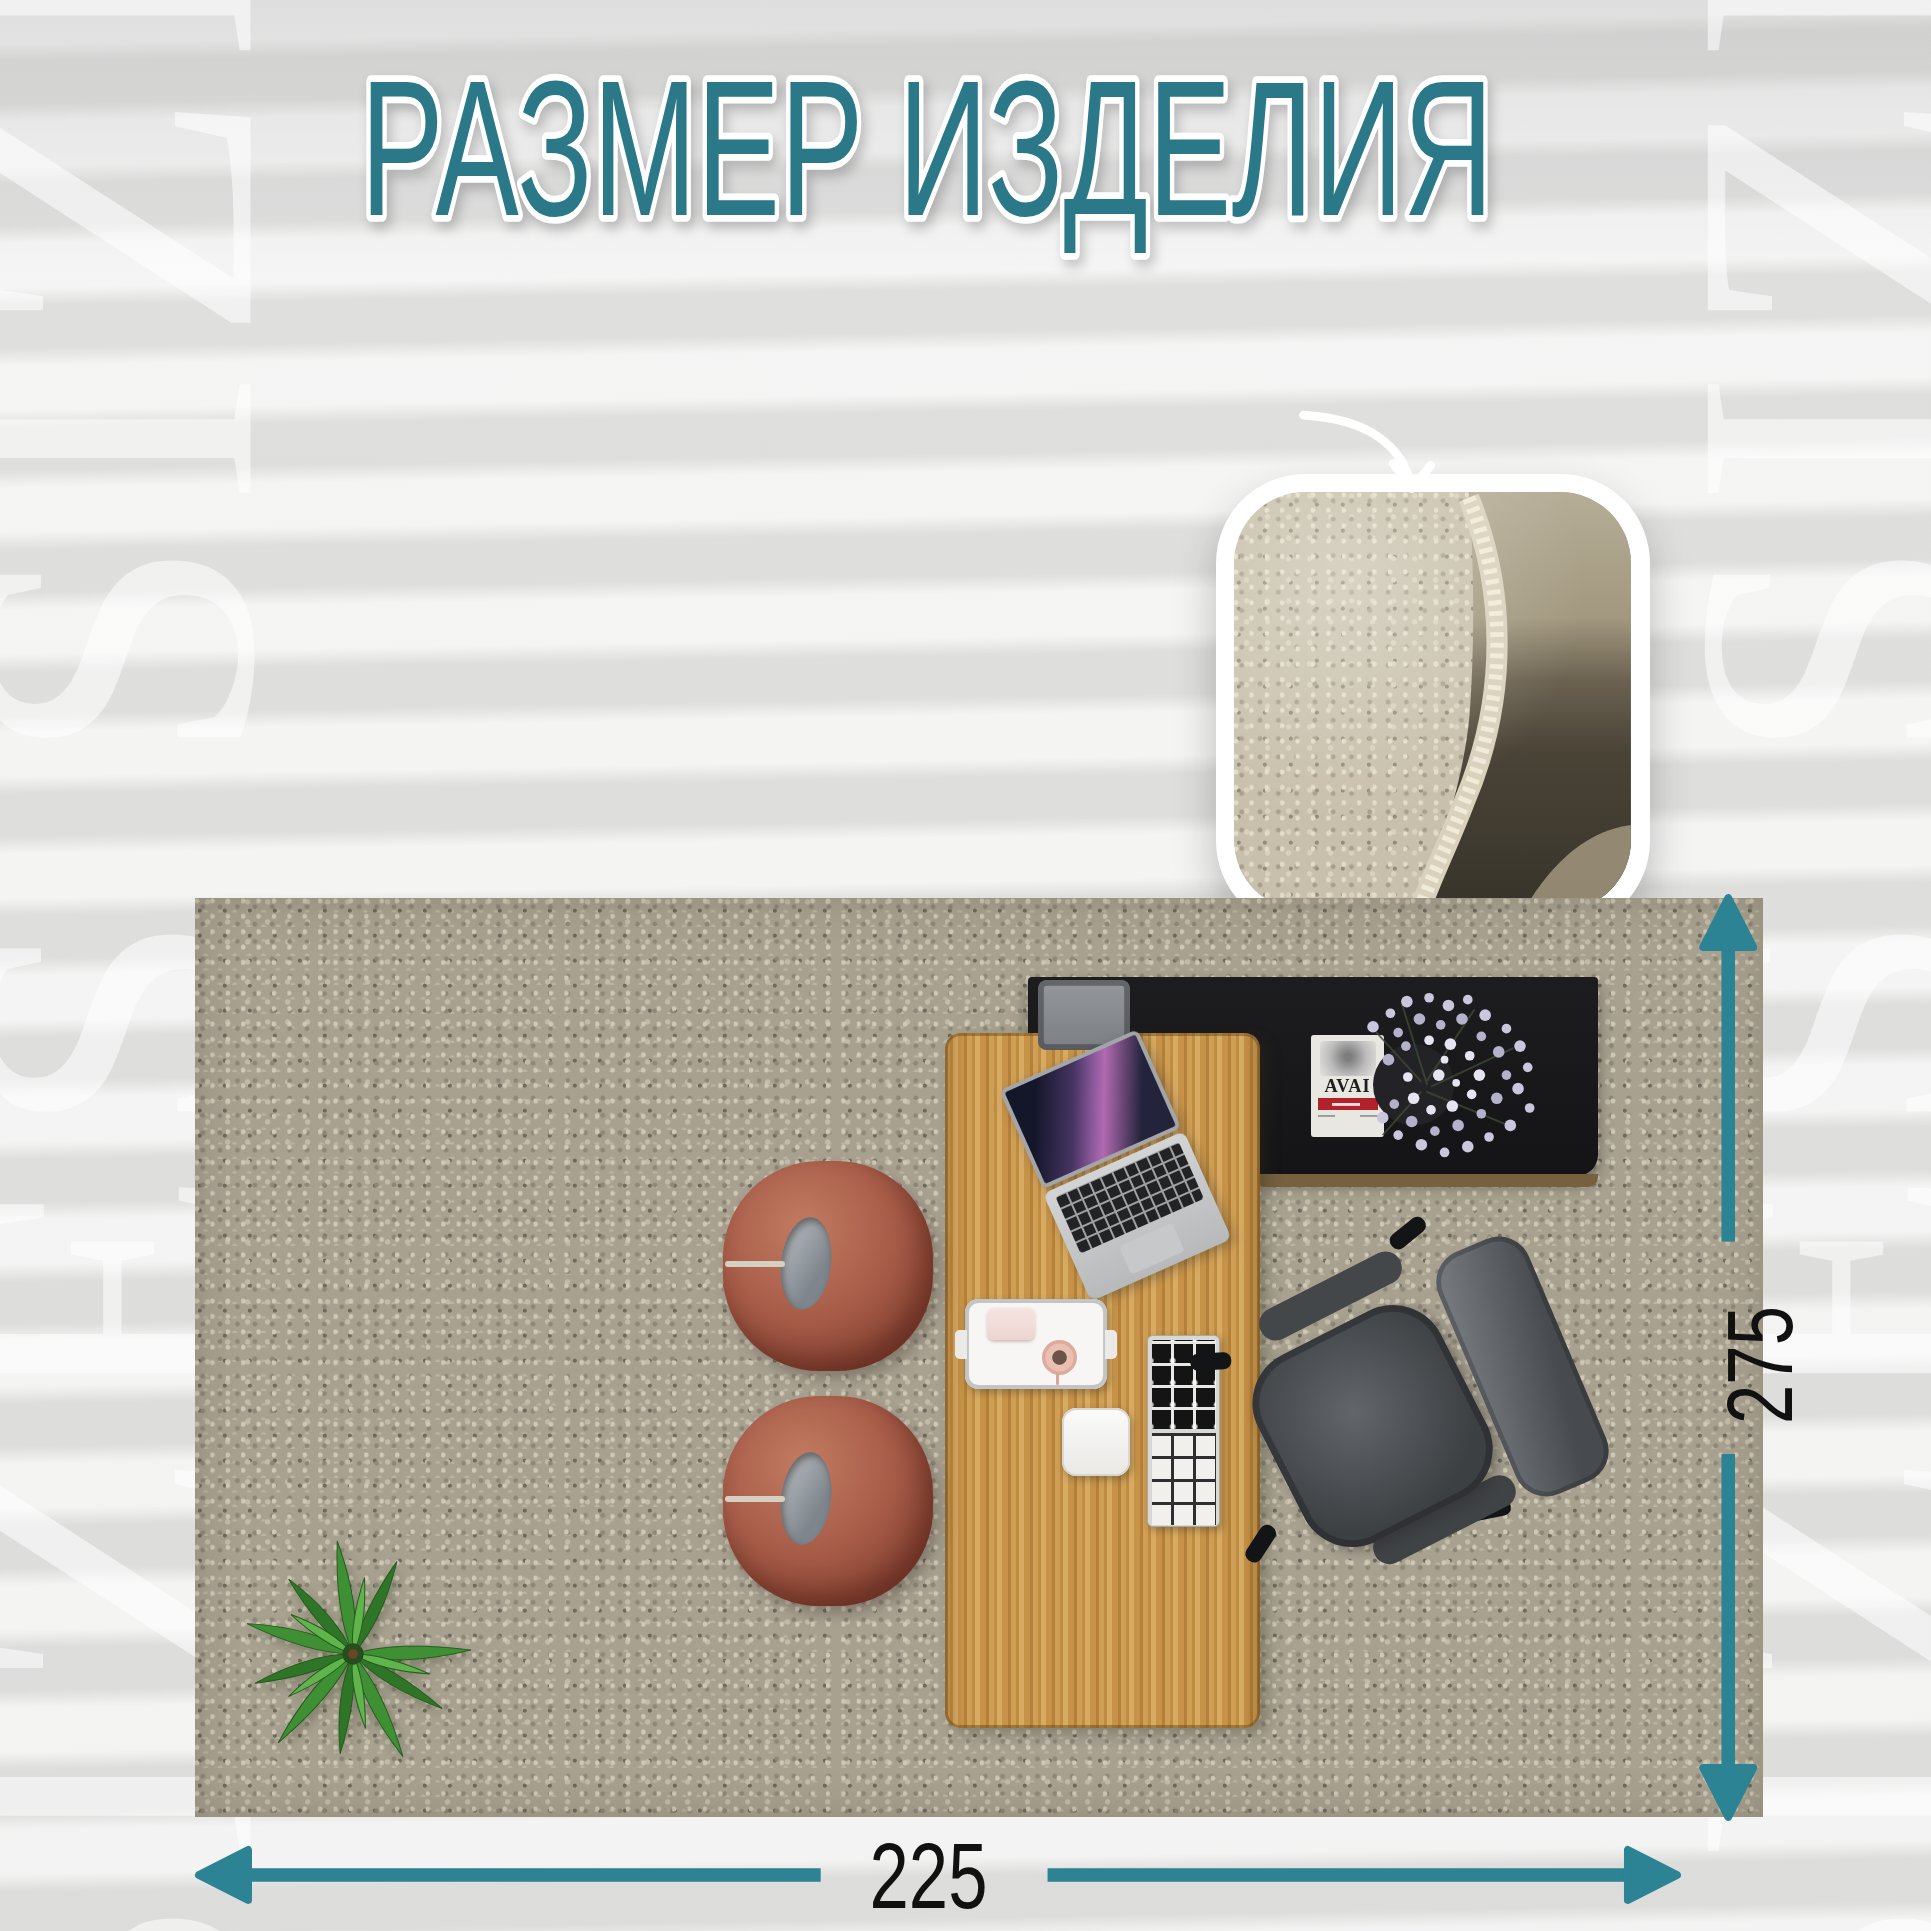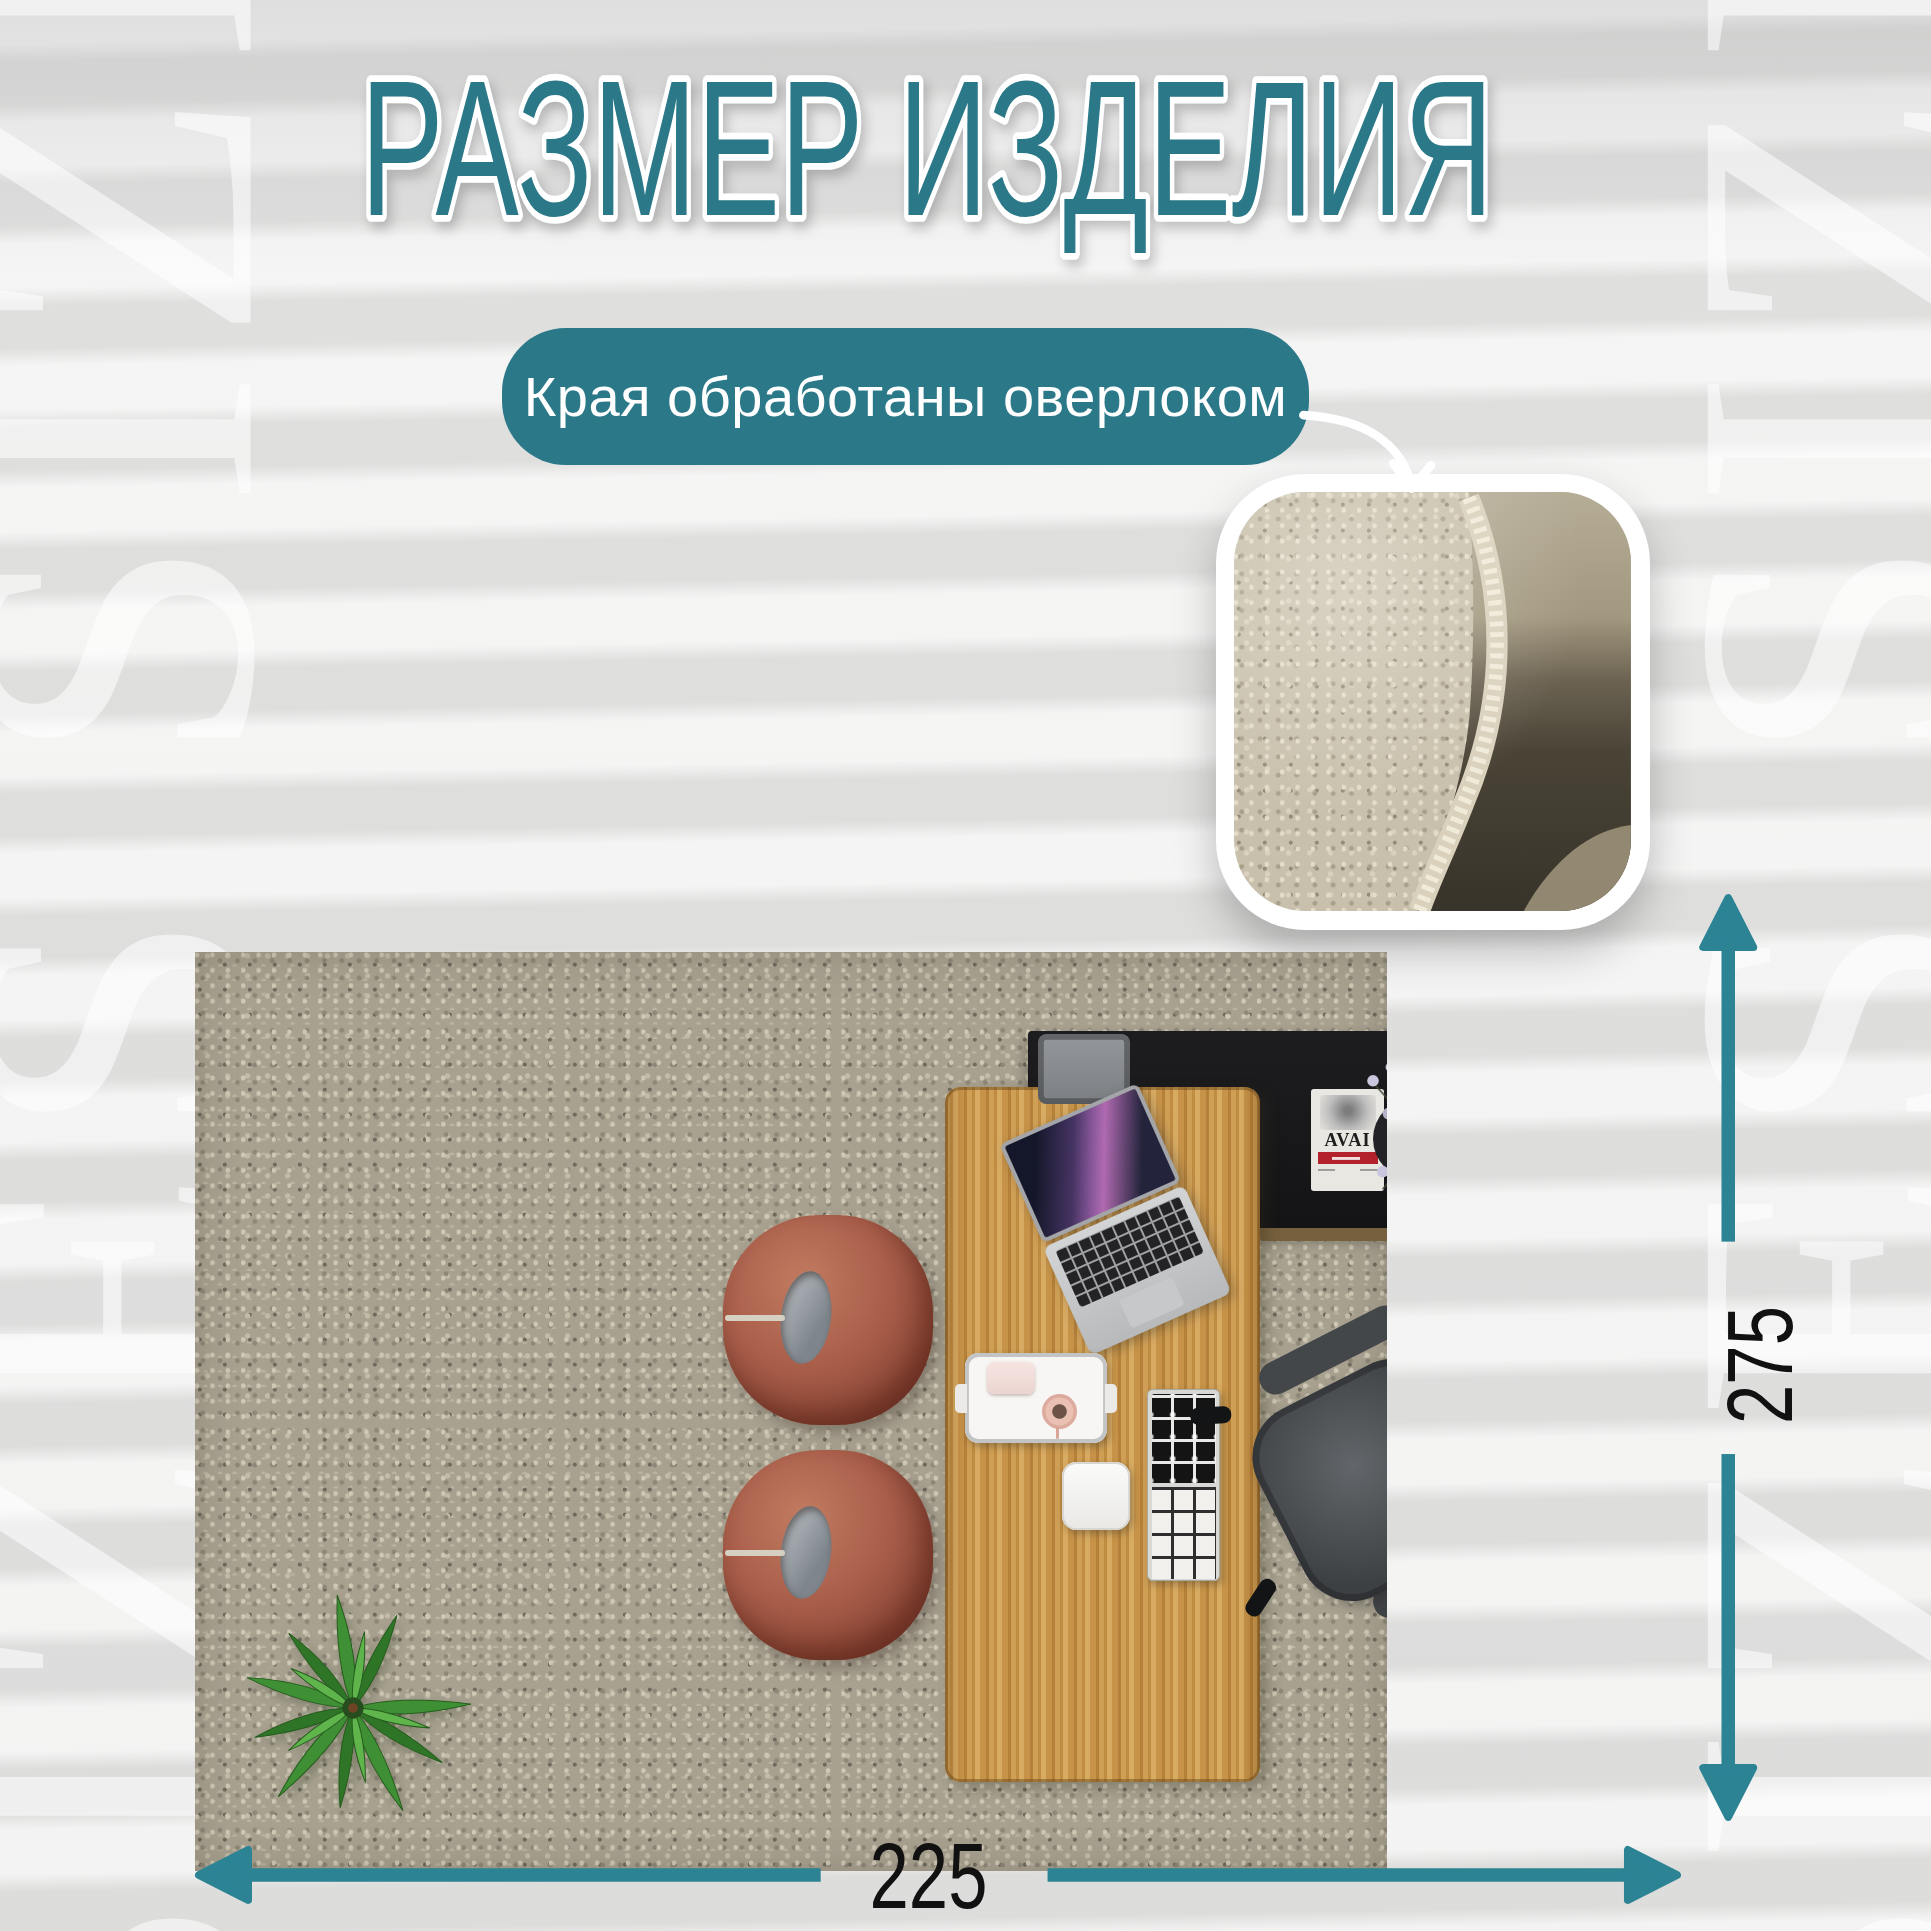--- a/index.html
+++ b/index.html
@@ -37,21 +37,21 @@
       radial-gradient(circle at 1.9px 2.9px,#e3dcc9 0 2.1px,transparent 2.9px),
       radial-gradient(circle at 7.7px 8.7px,#a89f8a 0 1.9px,transparent 2.9px),
       radial-gradient(circle at 12.6px 3.9px,#d9d1bd 0 2.3px,transparent 3.1px),
       radial-gradient(circle at 4.8px 12.6px,#948b77 0 1.6px,transparent 2.4px);
     background-size:15.4px 15.4px,18.3px 18.3px,21px 21px,26px 26px;}
   #inset-inner svg{left:0;top:0;}
   #inset-sheen{left:0;top:0;width:100%;height:100%;
     background:radial-gradient(circle at 28% 22%, rgba(255,255,250,.30), transparent 55%);}
 
   
-  #carpet{left:195px;top:952px;width:1192px;height:919px;overflow:hidden;
+  #carpet{left:195px;top:898px;width:1568px;height:919px;overflow:hidden;
     background-color:#a8a190;
     background-image:
       radial-gradient(circle at 1.9px 2.9px,#cfc8b5 0 2.1px,transparent 2.9px),
       radial-gradient(circle at 7.7px 8.7px,#8d8777 0 1.9px,transparent 2.9px),
       radial-gradient(circle at 12.6px 3.9px,#c2bba8 0 2.3px,transparent 3.1px),
       radial-gradient(circle at 4.8px 12.6px,#6e6a5e 0 1.6px,transparent 2.4px),
       radial-gradient(circle at 10.6px 14.5px,#bbb4a1 0 2.1px,transparent 2.9px);
     background-size:15.4px 15.4px,17.4px 17.4px,20px 20px,25px 25px,14.5px 14.5px;
     box-shadow:inset 0 0 44px rgba(60,55,40,.22);}
 
@@ -157,23 +157,20 @@
     </div>
   <div class="wm" id="wm-right">
       <span>SIZES</span>
       <span>SIZES</span>
     </div>
 
   <svg id="title-svg" viewBox="0 0 2000 280">
     <text x="960" y="223" text-anchor="middle" font-family="Liberation Sans, sans-serif" font-size="200" textLength="1175" lengthAdjust="spacingAndGlyphs" paint-order="stroke" stroke="#ffffff" stroke-width="14" stroke-linejoin="round" style="fill:var(--accent,#2a7888)">РАЗМЕР ИЗДЕЛИЯ</text>
   </svg>
 
-  <div id="badge">
-    <span>Края обработаны оверлоком</span>
-  </div>
 
   <div id="inset">
     <div id="inset-inner">
       <svg width="397" height="419" viewBox="0 0 411 434">
         <defs>
           <linearGradient id="foldGrad" x1="0" y1="0" x2="0" y2="1">
             <stop offset="0" stop-color="#b6ad97"></stop>
             <stop offset="0.30" stop-color="#a2987f"></stop>
             <stop offset="0.45" stop-color="#6b6251"></stop>
             <stop offset="0.62" stop-color="#4a4437"></stop>

